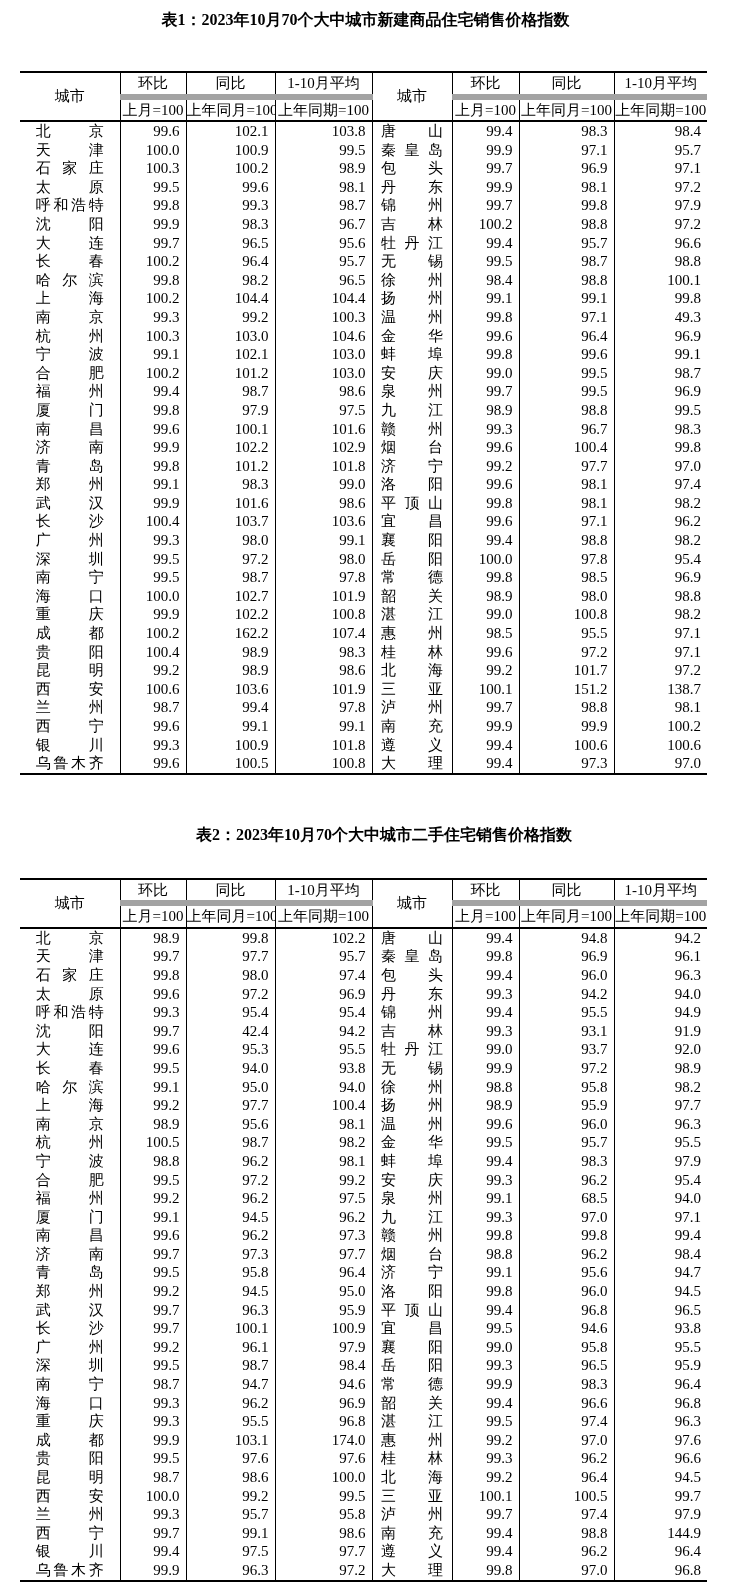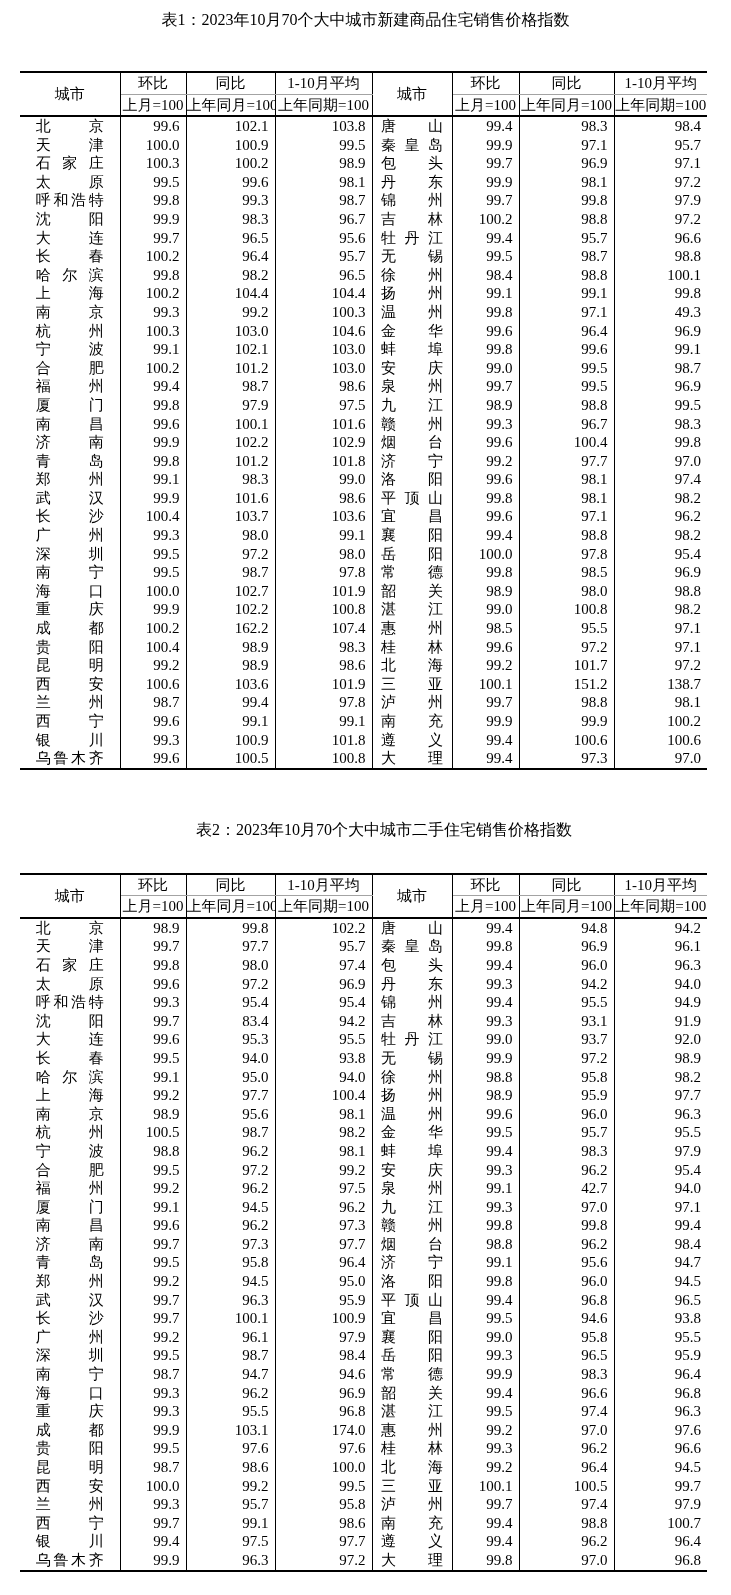--- a/index.html
+++ b/index.html
@@ -8,21 +8,21 @@
     width: 731px;
     height: 1595px;
     background: #ffffff;
     font-family: "Liberation Serif", "DejaVu Serif", serif;
     color: #000000;
     overflow: hidden;
   }
   .tbl-title {
     text-align: center;
     font-size: 16px;
-    font-weight: normal;
+    font-weight: bold;
     line-height: 22px;
     margin: 0;
     padding: 0;
   }
   .title-1 { padding-top: 9px; }
   .title-2 { padding-top: 49px; margin-left: 37px; }
   table.price-table {
     border-collapse: collapse;
     table-layout: fixed;
     width: 687px;
@@ -46,21 +46,21 @@
     text-align: center;
     padding: 0;
     height: 20.5px;
     line-height: 20.5px;
     border-right: 1px solid #000;
     font-size: 15px;
     white-space: nowrap;
     overflow: hidden;
   }
   thead { border-bottom: 2px solid #000; }
-  thead tr.h1 th.sub-label { border-bottom: 1px solid #a3a3a3; margin-top: 24px; }
+  thead tr.h1 th.sub-label { border-bottom: 6px solid #a3a3a3; margin-top: 24px; }
   thead th:last-child { border-right: none; }
   tbody td {
     padding: 0;
     height: 18.6px;
     line-height: 18.6px;
     border-right: 1px solid #000;
     white-space: nowrap;
     overflow: hidden;
   }
   tbody td:last-child { border-right: none; }
@@ -547,21 +547,21 @@
           <td class="val">95.4</td>
           <td class="val">95.4</td>
           <td class="city"><span class="city-inner narrow">锦州</span></td>
           <td class="val">99.4</td>
           <td class="val">95.5</td>
           <td class="val">94.9</td>
         </tr>
         <tr>
           <td class="city"><span class="city-inner">沈阳</span></td>
           <td class="val">99.7</td>
-          <td class="val">83.4</td>
+          <td class="val">42.4</td>
           <td class="val">94.2</td>
           <td class="city"><span class="city-inner narrow">吉林</span></td>
           <td class="val">99.3</td>
           <td class="val">93.1</td>
           <td class="val">91.9</td>
         </tr>
         <tr>
           <td class="city"><span class="city-inner">大连</span></td>
           <td class="val">99.6</td>
           <td class="val">95.3</td>
@@ -641,21 +641,21 @@
           <td class="val">96.2</td>
           <td class="val">95.4</td>
         </tr>
         <tr>
           <td class="city"><span class="city-inner">福州</span></td>
           <td class="val">99.2</td>
           <td class="val">96.2</td>
           <td class="val">97.5</td>
           <td class="city"><span class="city-inner narrow">泉州</span></td>
           <td class="val">99.1</td>
-          <td class="val">42.7</td>
+          <td class="val">68.5</td>
           <td class="val">94.0</td>
         </tr>
         <tr>
           <td class="city"><span class="city-inner">厦门</span></td>
           <td class="val">99.1</td>
           <td class="val">94.5</td>
           <td class="val">96.2</td>
           <td class="city"><span class="city-inner narrow">九江</span></td>
           <td class="val">99.3</td>
           <td class="val">97.0</td>
@@ -822,21 +822,21 @@
           <td class="val">97.9</td>
         </tr>
         <tr>
           <td class="city"><span class="city-inner">西宁</span></td>
           <td class="val">99.7</td>
           <td class="val">99.1</td>
           <td class="val">98.6</td>
           <td class="city"><span class="city-inner narrow">南充</span></td>
           <td class="val">99.4</td>
           <td class="val">98.8</td>
-          <td class="val">100.7</td>
+          <td class="val">144.9</td>
         </tr>
         <tr>
           <td class="city"><span class="city-inner">银川</span></td>
           <td class="val">99.4</td>
           <td class="val">97.5</td>
           <td class="val">97.7</td>
           <td class="city"><span class="city-inner narrow">遵义</span></td>
           <td class="val">99.4</td>
           <td class="val">96.2</td>
           <td class="val">96.4</td>

